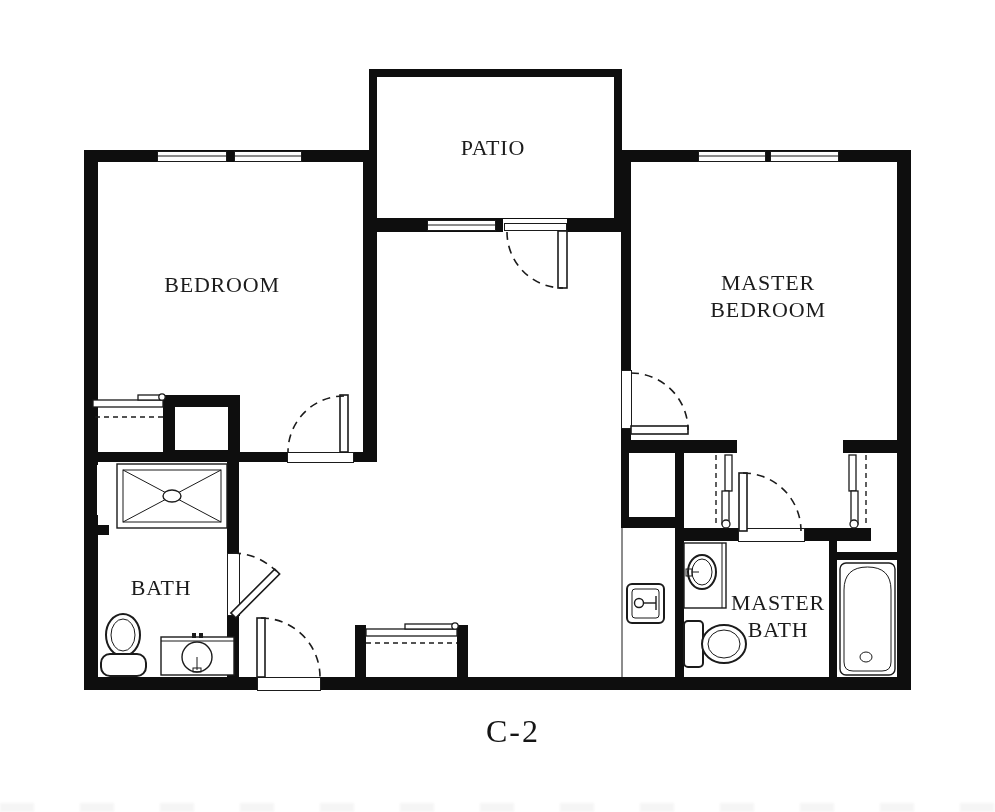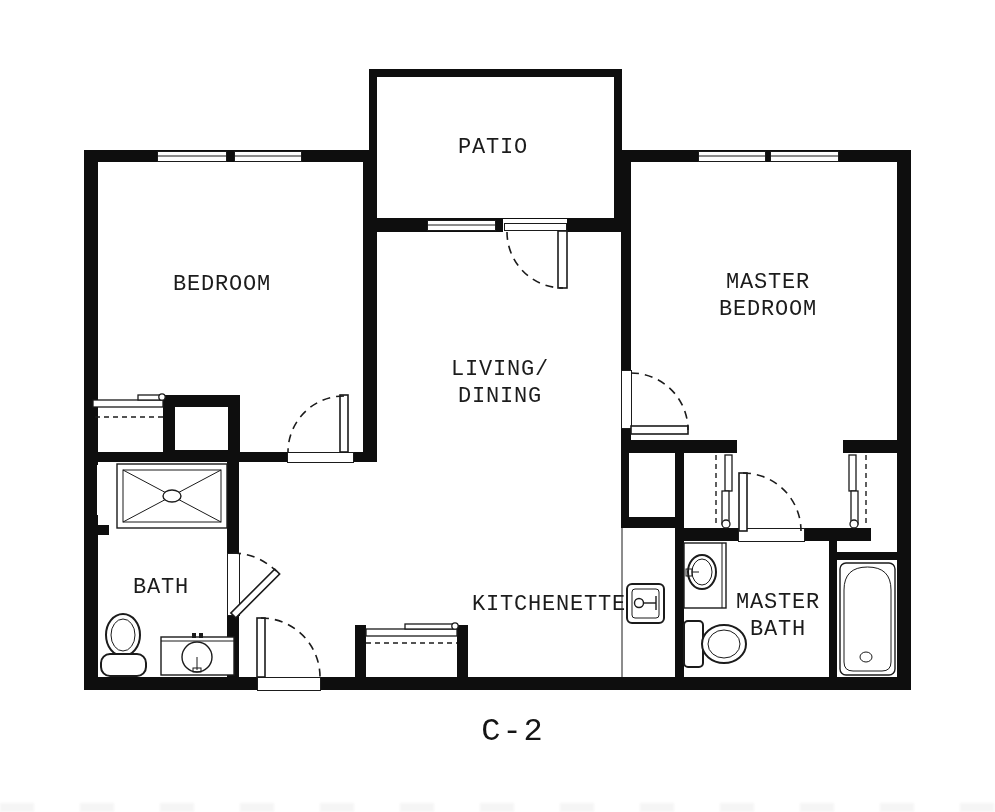--- a/index.html
+++ b/index.html
@@ -1,17 +1,17 @@
 <!DOCTYPE html>
 <html><head>
 <meta charset="utf-8">
 <style>
   html,body{margin:0;padding:0;background:#ffffff;}
   #stage{position:relative;width:995px;height:812px;background:#ffffff;overflow:hidden;
-         font-family:Liberation Mono, monospace;}
+         font-family:Liberation Serif, serif;}
   #planSvg{position:absolute;left:0;top:0;}
   .room-label{position:absolute;transform:translate(-50%,-50%);color:#1c1c1c;
     font-size:22px;line-height:27px;letter-spacing:0.8px;text-align:center;
     white-space:pre-line;user-select:none;}
   .plan-code{position:absolute;transform:translate(-50%,-50%);color:#151515;
     font-size:32px;letter-spacing:2px;text-align:right;user-select:none;}
   .scan-noise{position:absolute;left:0;right:0;bottom:0;height:9px;opacity:.5;
     background:repeating-linear-gradient(90deg,rgba(190,190,190,.30) 0 34px,
       rgba(255,255,255,0) 34px 80px);filter:blur(1px);}
   svg .wall{fill:#0e0e0e;stroke:none;shape-rendering:crispEdges;}
@@ -204,25 +204,22 @@
     <g>
       <rect class="fix-med" x="840" y="563" width="55" height="112" rx="6"></rect>
       <path class="fix-thin" d="M 844 590 Q 844 567 867.5 567 Q 891 567 891 590 L 891 662 Q 891 671 882 671 L 853 671 Q 844 671 844 662 Z"></path>
       <ellipse class="fix-thin" cx="866" cy="657" rx="6" ry="5"></ellipse>
     </g>
   </g>
 </svg>
 
   <div class="room-label" style="left:493px;top:147px">PATIO</div>
   <div class="room-label" style="left:222px;top:284px">BEDROOM</div>
-  <div class="room-label" style="left:500px;top:383px">LIVING/
-DINING</div>
   <div class="room-label" style="left:768px;top:296px">MASTER
 BEDROOM</div>
   <div class="room-label" style="left:161px;top:587px">BATH</div>
-  <div class="room-label" style="left:549px;top:604px">KITCHENETTE</div>
   <div class="room-label" style="left:778px;top:616px">MASTER
 BATH</div>
 
   <div class="plan-code" style="left:513px;top:731px">C-2</div>
 
   <div class="scan-noise"></div>
 </div>
 
 </body></html>

